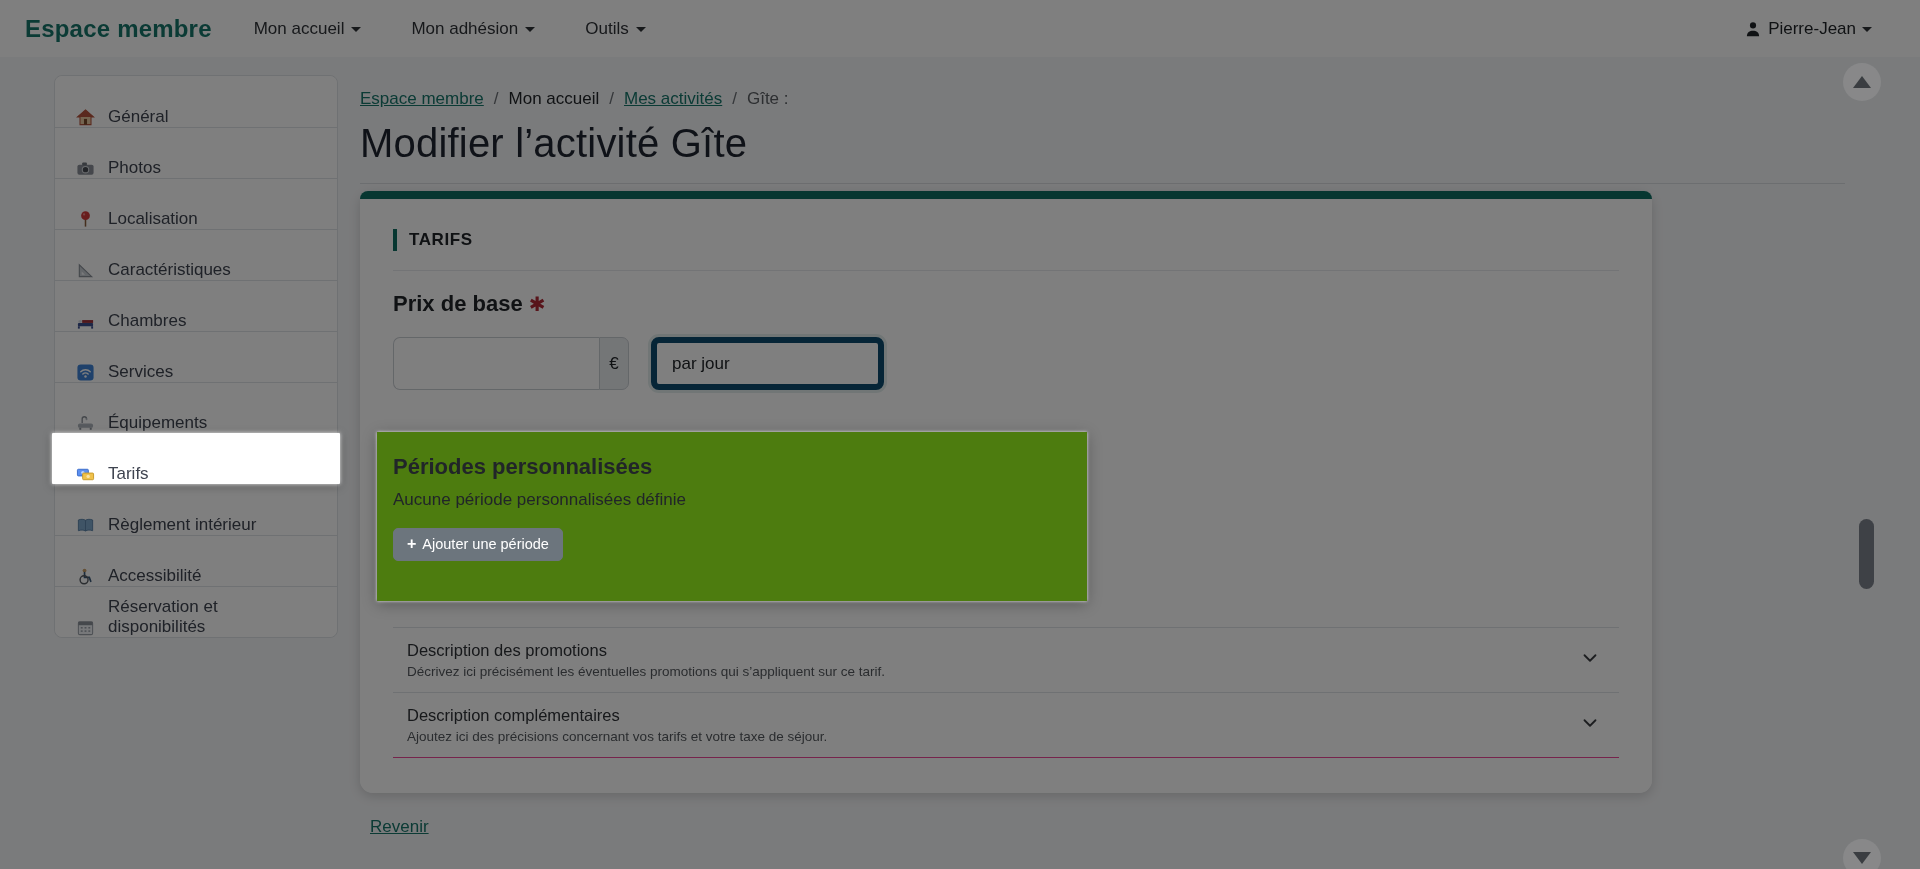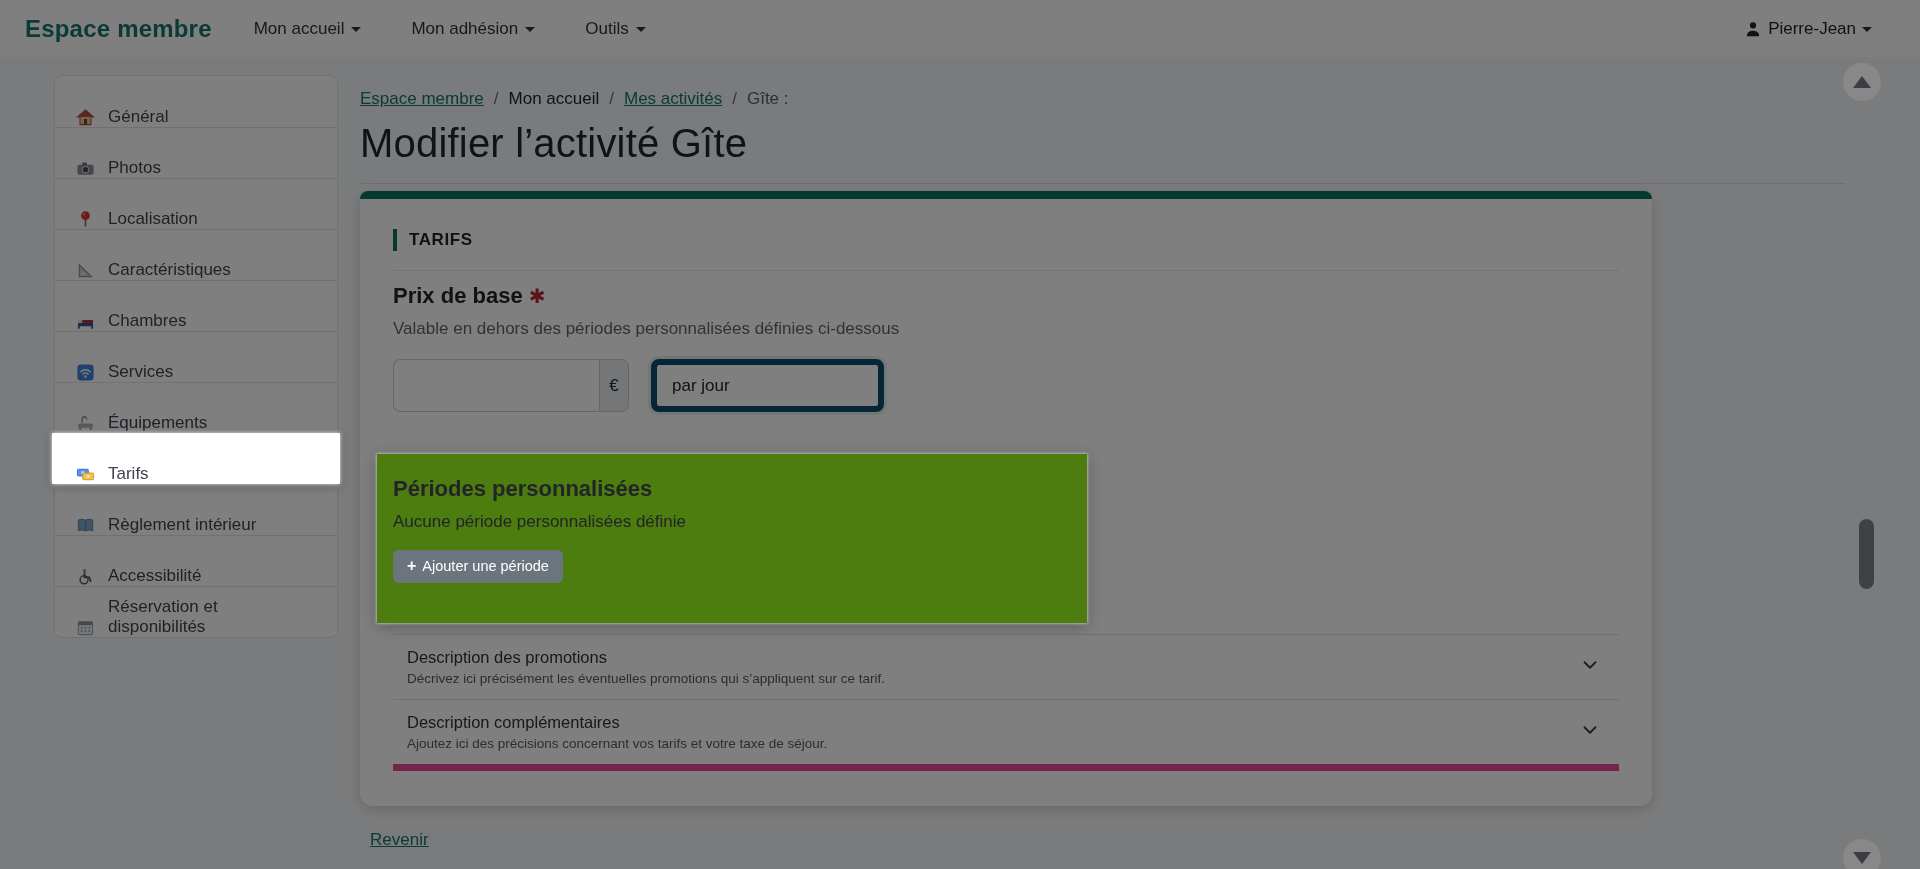--- a/index.html
+++ b/index.html
@@ -59,21 +59,21 @@
   .card { width: 1292px; margin-top: 7px; border-radius: 13px; box-shadow: 0 3px 12px rgba(0,0,0,.16); background: transparent; }
   .card-accent { height: 8px; background: #0e6e63; border-radius: 13px 13px 0 0; }
   .card-body { background: #ffffff; border-radius: 0 0 13px 13px; padding: 30px 33px 35px 33px; }
 
   .section-title {
     font-size: 17px; font-weight: 700; letter-spacing: .6px; color: #212529;
     border-left: 4px solid #0e6e63; padding-left: 12px; line-height: 22px; text-transform: uppercase;
   }
   .section-rule { border: none; border-top: 1px solid #e7e9ec; margin-top: 19px; }
 
-  .price-label { font-size: 22px; font-weight: 600; color: #212529; margin-top: 12px; }
+  .price-label { font-size: 22px; font-weight: 600; color: #212529; margin-top: 20px; }
   .req { color: #b02a37; font-size: 20px; margin-left: 6px; font-family: "DejaVu Sans", sans-serif; }
   .help-text { font-size: 17px; color: #5f666d; margin-top: 10px; }
 
   .price-row { display: flex; align-items: stretch; gap: 22px; margin-top: 20px; }
   .input-group { display: flex; height: 53px; }
   .price-input {
     width: 206px; border: 1px solid #c9ced3; border-right: none; border-radius: 7px 0 0 7px;
     background: #fff; font-size: 17px; padding: 0 12px; outline: none;
   }
   .input-suffix {
@@ -95,21 +95,21 @@
   .periods h3 { font-size: 22px; font-weight: 700; color: #212529; }
   .periods p { font-size: 17px; color: #212529; margin-top: 10px; }
   .add-period-btn {
     margin-top: 18px; background: #6c757d; color: #ffffff; border: 1px solid #6c757d;
     border-radius: 5px; font-size: 14.5px; padding: 7px 13px 8px 13px; cursor: pointer;
     font-family: inherit; display: inline-flex; align-items: center; gap: 6px;
   }
   .add-period-btn .plus { font-size: 16px; font-weight: 700; line-height: 14px; }
 
   
-  .accordions { margin-top: 11px; border-top: 1px solid #dfe3e6; border-bottom: 7px solid #ec4899; }
+  .accordions { margin-top: 26px; border-top: 1px solid #dfe3e6; border-bottom: 1px solid #ec4899; }
   .acc-item { display: flex; align-items: center; padding: 13px 6px 13px 14px; cursor: pointer; }
   .acc-item + .acc-item { border-top: 1px solid #dfe3e6; }
   .acc-text { flex: 1; min-width: 0; }
   .acc-title { font-size: 16.5px; color: #2f3237; }
   .acc-sub { font-size: 13.5px; color: #55595e; margin-top: 4px; }
   .acc-chevron { flex: none; margin-right: 12px; }
 
   .back-link { display: inline-block; margin-top: 24px; font-size: 17px; color: #17766b; text-decoration: underline; cursor: pointer; margin-left: 10px; }
 
   
@@ -295,21 +295,20 @@
     <h1 class="page-title">Modifier l’activité Gîte</h1>
     <hr class="title-rule">
 
     <section class="card">
       <div class="card-accent"></div>
       <div class="card-body">
         <div class="section-title">TARIFS</div>
         <hr class="section-rule">
 
         <h2 class="price-label"><span>Prix de base</span><span class="req">✱</span></h2>
-        <p class="help-text">Valable en dehors des périodes personnalisées définies ci-dessous</p>
 
         <div class="price-row">
           <div class="input-group">
             <input class="price-input" type="text" value="" style="">
             <span class="input-suffix">€</span>
           </div>
           <div class="unit-select" role="listbox">par jour</div>
         </div>
 
         <div class="periods">

